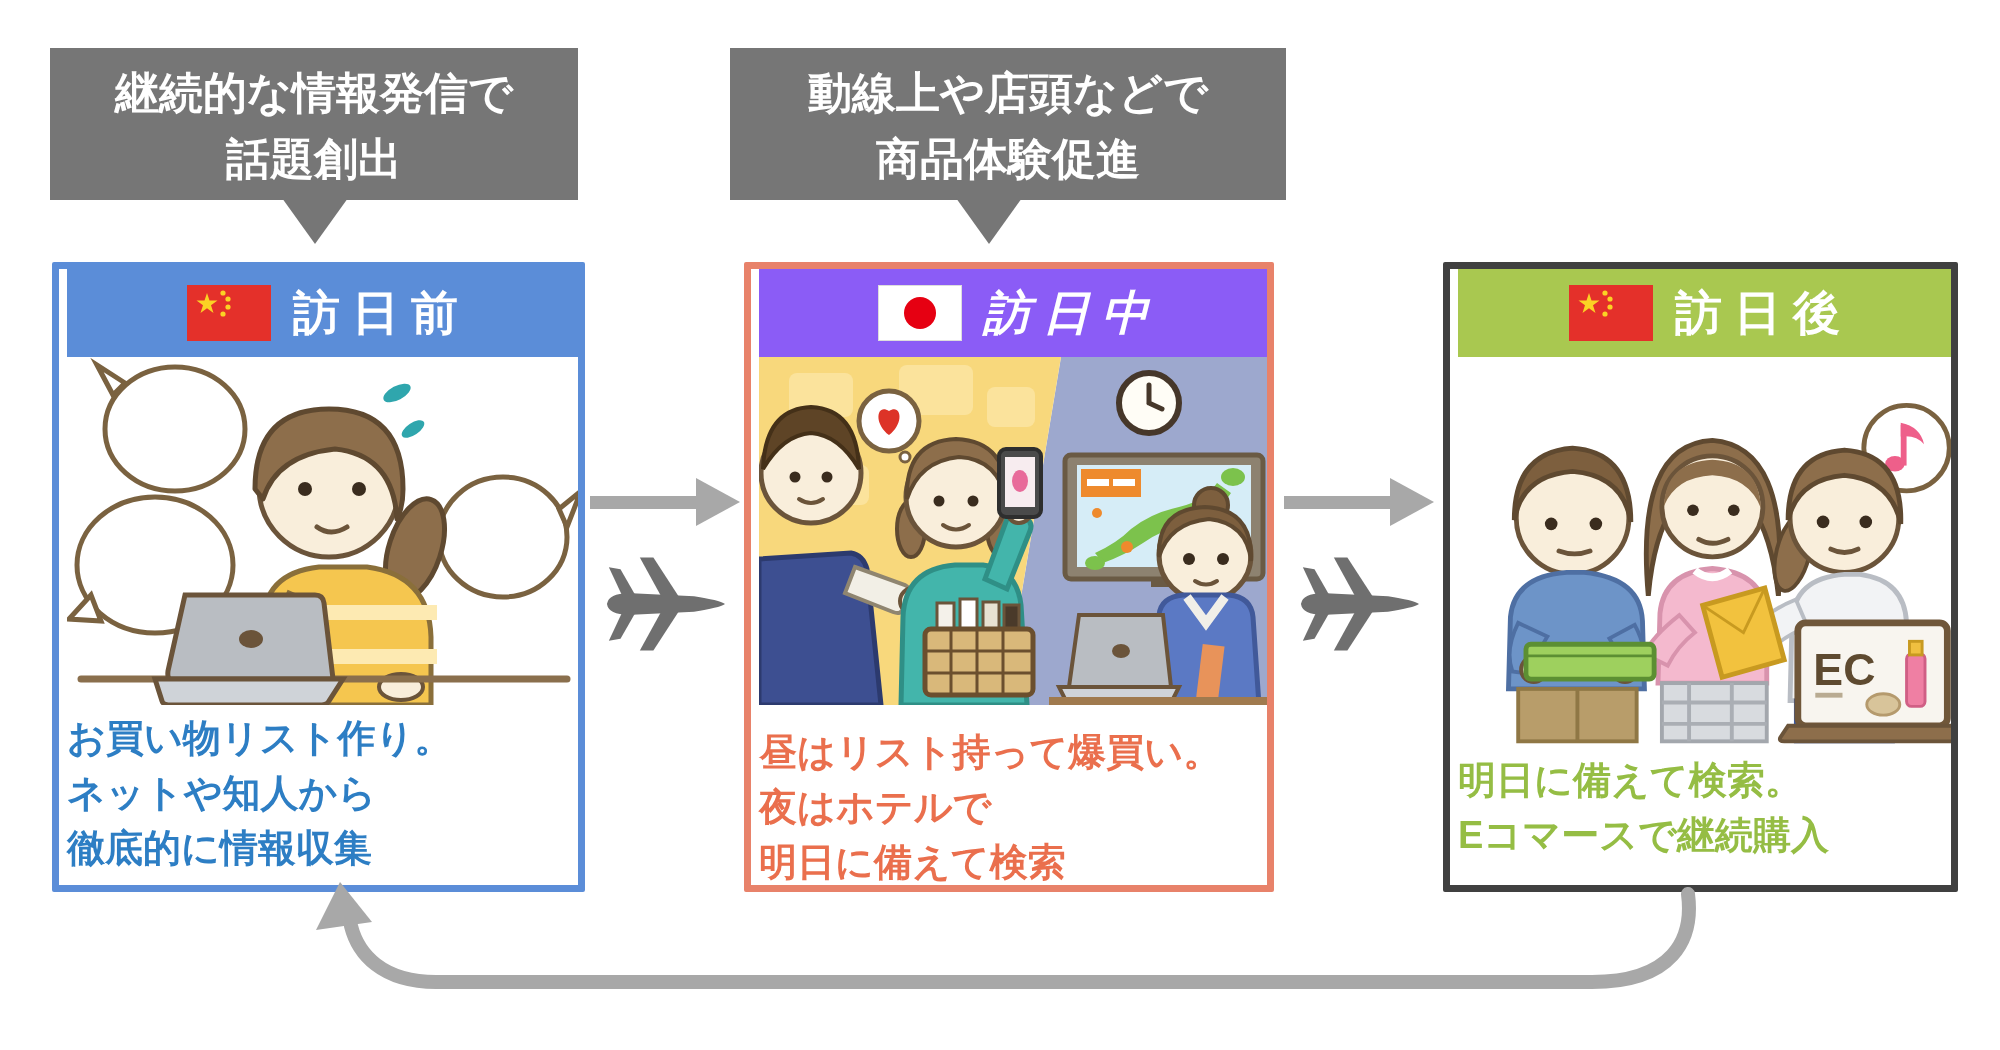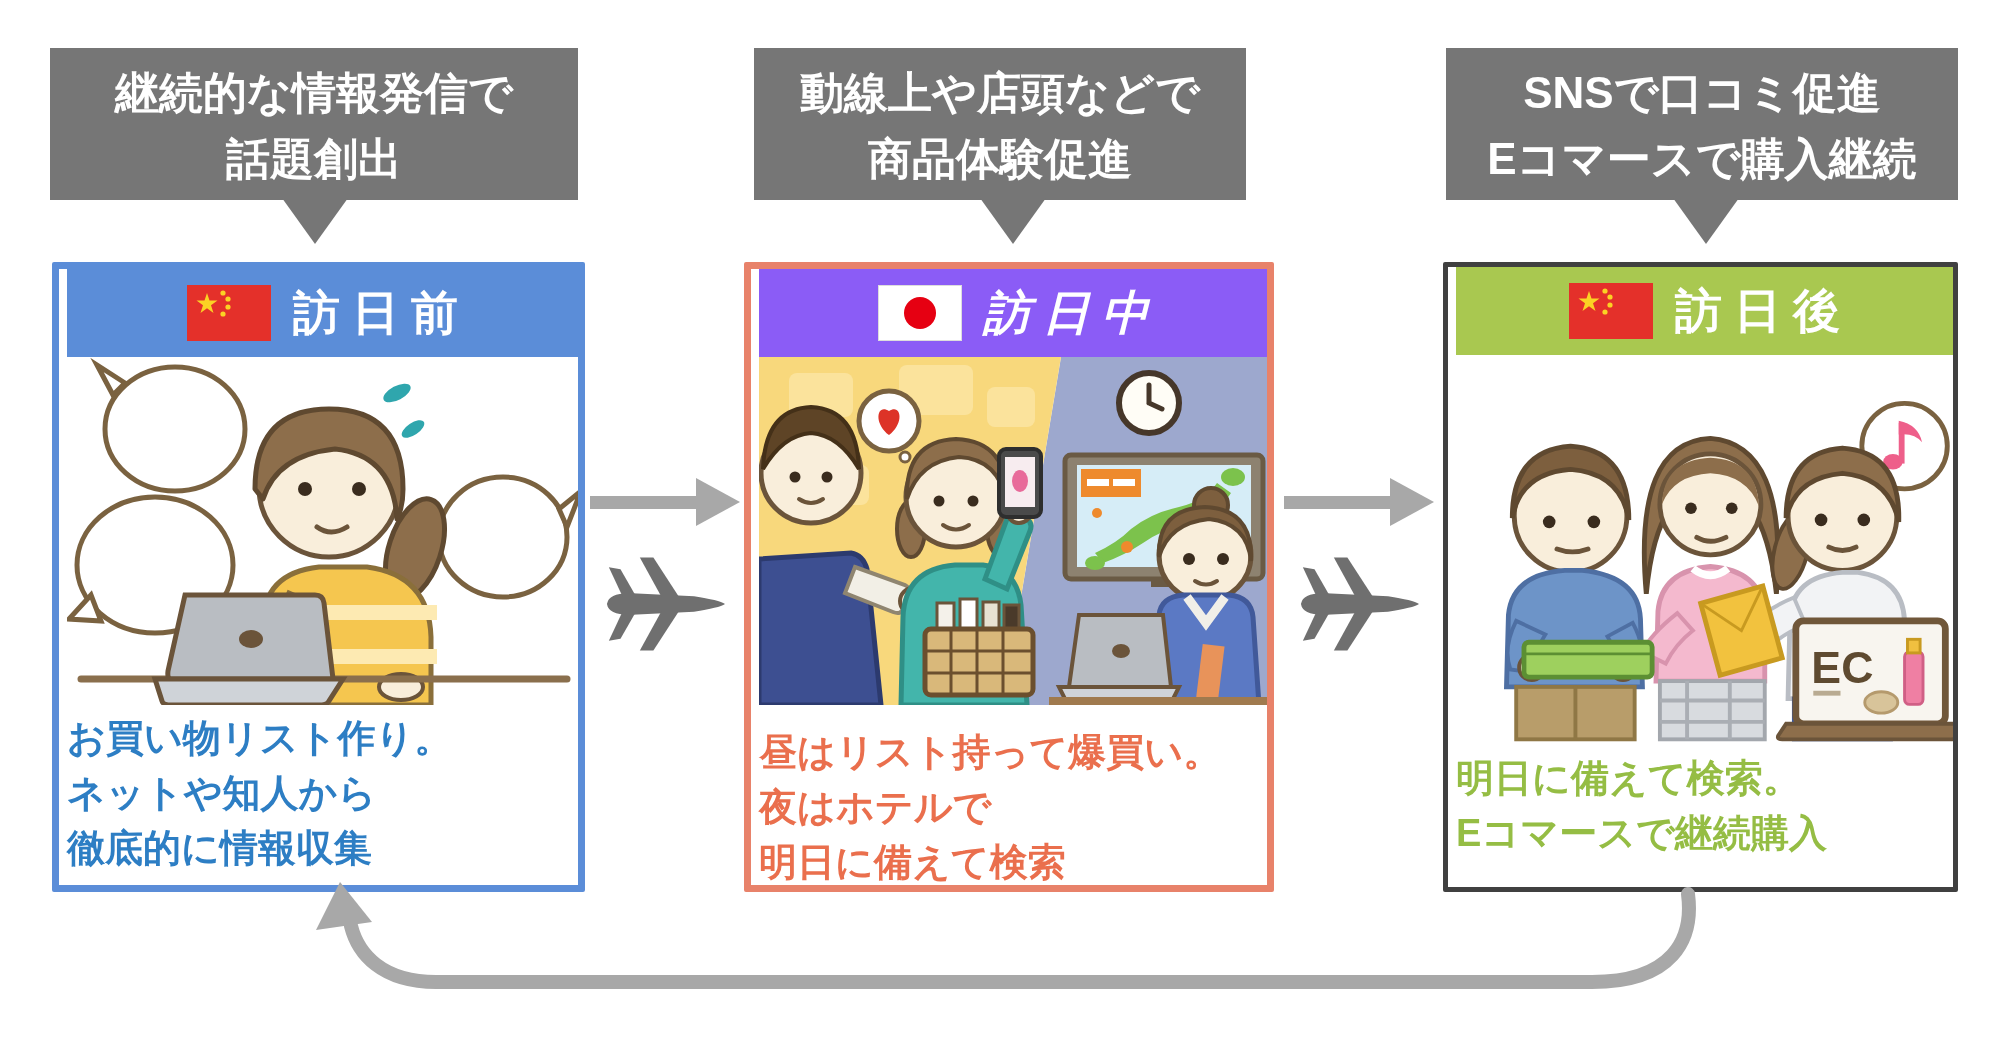--- a/index.html
+++ b/index.html
@@ -11,21 +11,21 @@
            text-align:center;font-size:44px;line-height:1.5;padding-top:12px;box-sizing:border-box;}
   .callout .tail{position:absolute;bottom:-44px;width:0;height:0;
                  border-left:33px solid transparent;border-right:33px solid transparent;
                  border-top:46px solid #767676;}
 
   
   .card{position:absolute;top:262px;height:630px;background:#fff;border-radius:2px;
         box-sizing:border-box;overflow:hidden;padding-left:8px;}
   .card.s1{left:52px;width:533px;border:7px solid #5b8dd8;}
   .card.s2{left:744px;width:530px;border:7px solid #e8826a;}
-  .card.s3{left:1443px;width:515px;border:5px solid #404040;}
+  .card.s3{left:1443px;width:515px;border:7px solid #404040;}
   .card-header{height:88px;display:flex;align-items:center;justify-content:center;gap:22px;}
   .s1 .card-header{background:#5b8dd8;}
   .s2 .card-header{background:#8b5cf6;font-style:italic;}
   .s3 .card-header{background:#a9c850;}
   .card-title{margin:0;font-size:47px;color:#fff;letter-spacing:12px;margin-right:-12px;font-weight:bold;}
   .flag{display:block;}
   .illu{display:block;margin:0 auto;}
   .caption{font-size:38px;line-height:1.45;margin-top:6px;}
   .s1 .caption{color:#2d7ec4;}
   .s2 .caption{color:#ea6f4d;margin-top:20px;}
@@ -41,31 +41,26 @@
 <body>
 
 <div class="canvas">
 
   <div class="callout" style="left:50px;width:528px;">
     <div>継続的な情報発信で</div>
     <div>話題創出</div>
     <div class="tail" style="left:232px;"></div>
   </div>
 
-  <div class="callout" style="left:754px;width:492px;">
+  <div class="callout" style="left:730px;width:556px;">
     <div>動線上や店頭などで</div>
     <div>商品体験促進</div>
     <div class="tail" style="left:226px;"></div>
   </div>
 
-  <div class="callout" style="left:1446px;width:512px;">
-    <div>SNSで口コミ促進</div>
-    <div>Eコマースで購入継続</div>
-    <div class="tail" style="left:227px;"></div>
-  </div>
 
   <section class="card s1">
     <header class="card-header">
       <svg class="flag" width="84" height="56" viewBox="0 0 84 56">
         <rect width="84" height="56" fill="#e4302a"></rect>
         <polygon fill="#fbd224" points="20,8 22.5,15.6 30.5,15.6 24,20.3 26.5,27.9 20,23.2 13.5,27.9 16,20.3 9.5,15.6 17.5,15.6"></polygon>
         <circle cx="36" cy="8" r="2.6" fill="#fbd224"></circle>
           <circle cx="41" cy="14" r="2.6" fill="#fbd224"></circle>
         <circle cx="41" cy="22" r="2.6" fill="#fbd224"></circle>
           <circle cx="36" cy="29" r="2.6" fill="#fbd224"></circle>

